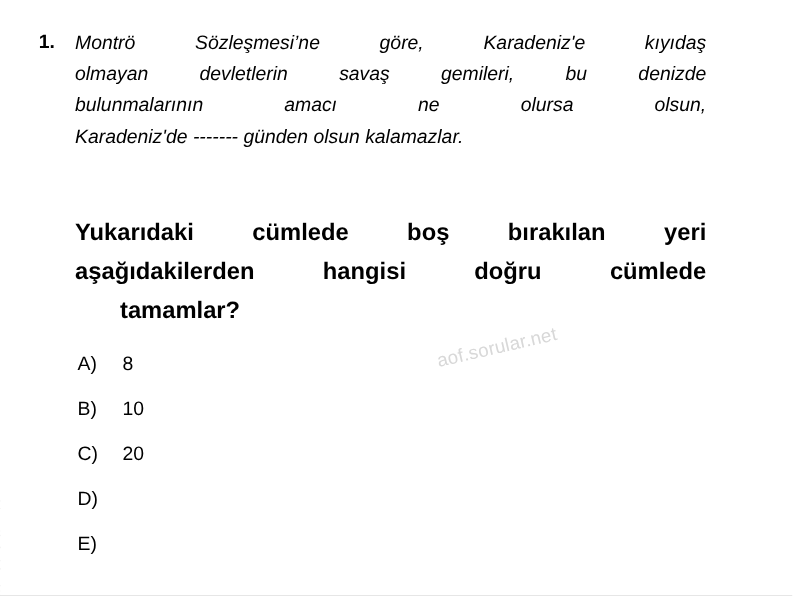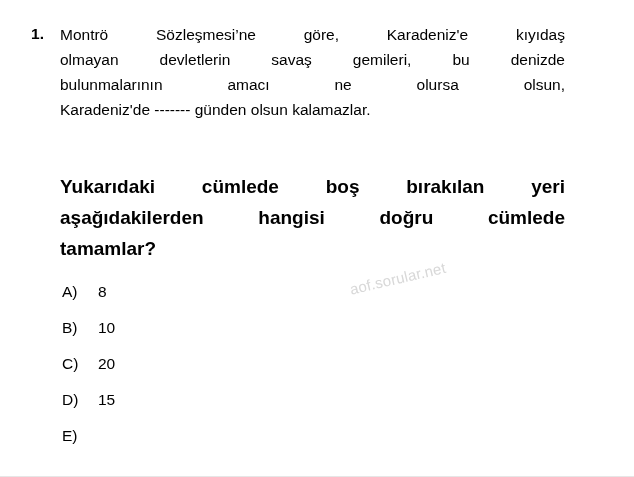--- a/index.html
+++ b/index.html
@@ -39,20 +39,21 @@
   
   .q-stem {
     position: absolute;
     left: 60px;
     top: 22px;
     width: 505px;
     font-size: 15.5px;
     line-height: 1.62;
     text-align: justify;
     text-align-last: left;
+    font-style: italic;
   }
   .q-stem .line {
     display: block;
     text-align: justify;
     text-align-last: justify;
     white-space: nowrap;
   }
   .q-stem .line.last {
     text-align-last: left;
   }
@@ -68,20 +69,21 @@
     line-height: 1.62;
   }
   .q-instruction .line {
     display: block;
     text-align: justify;
     text-align-last: justify;
     white-space: nowrap;
   }
   .q-instruction .line.last {
     text-align-last: left;
+    margin-left: 36px;
   }
 
   
   .options {
     position: absolute;
     left: 62px;
     top: 283px;
     width: 300px;
   }
   .option-row {
@@ -161,21 +163,20 @@
     <div class="option-row">
       <span class="option-letter">B)</span>
       <span class="option-text">10</span>
     </div>
     <div class="option-row">
       <span class="option-letter">C)</span>
       <span class="option-text">20</span>
     </div>
     <div class="option-row">
       <span class="option-letter">D)</span>
-      <span class="option-text">15</span>
     </div>
     <div class="option-row">
       <span class="option-letter">E)</span>
     </div>
   </div>
 
   <div class="watermark-main">aof.sorular.net</div>
   <div class="watermark-side">aof.sorular.net</div>
 
   <div class="bottom-rule"></div>

